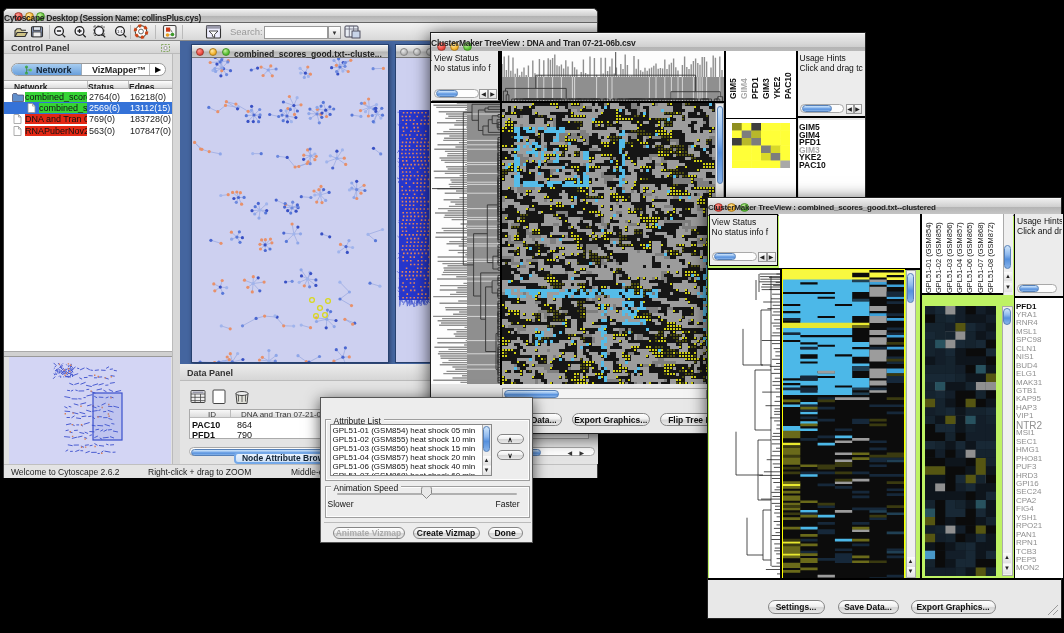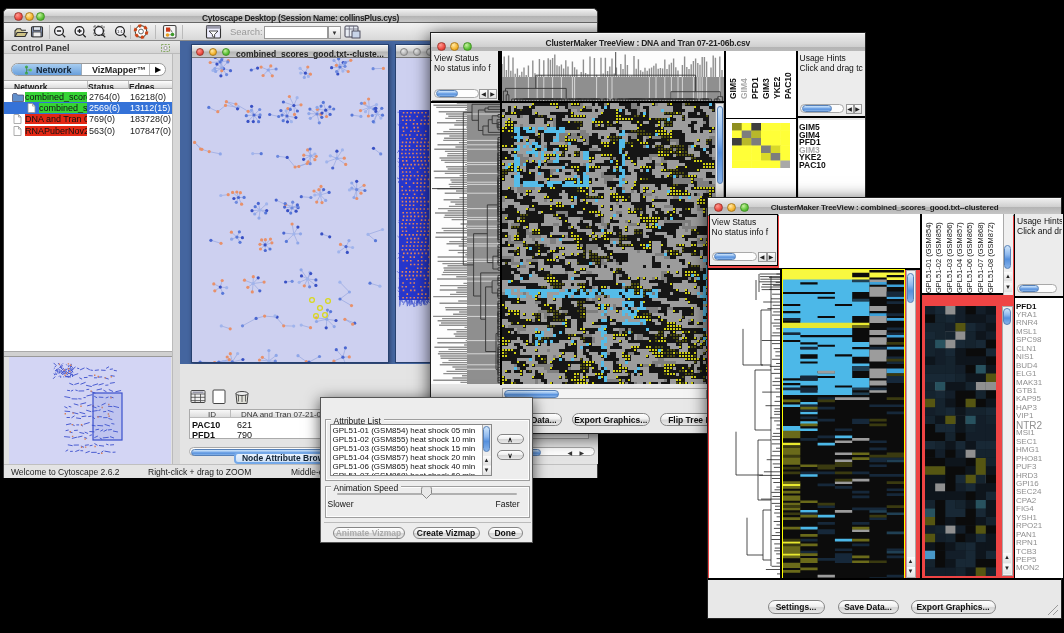--- a/index.html
+++ b/index.html
@@ -2,21 +2,21 @@
 <html><head><meta charset="utf-8"><style>
 *{box-sizing:border-box;margin:0;padding:0}
 html,body{width:1064px;height:633px;background:#000;font-family:"Liberation Sans",sans-serif;overflow:hidden;position:relative}
 .ab{position:absolute}
 .tbar{position:absolute;left:0;right:0;top:0;background:linear-gradient(#ececec,#d0d0d0 48%,#b4b4b4 52%,#c8c8c8);border-bottom:1px solid #666;border-top:1px solid #f8f8f8}
 .lt{position:absolute;width:9px;height:9px;border-radius:50%;top:50%;margin-top:-4.5px}
 .ltr{background:radial-gradient(circle at 35% 30%,#ff9a90,#ee4b42 60%,#b8271f);border:.5px solid #a03b32}
 .lty{background:radial-gradient(circle at 35% 30%,#ffe9a8,#f5b52e 60%,#cd8a12);border:.5px solid #ad7d20}
 .ltg{background:radial-gradient(circle at 35% 30%,#c8f0a0,#5bc236 60%,#3a9a18);border:.5px solid #459428}
 .ltx{background:radial-gradient(circle at 35% 30%,#e8e8e8,#b8b8b8 60%,#909090);border:.5px solid #888}
-.ttl{position:absolute;left:0;right:0;text-align:center;font-weight:bold;color:#222}
+.ttl{position:absolute;left:0;right:0;text-align:left;font-weight:bold;color:#222}
 .pb{position:absolute;background:linear-gradient(#ffffff,#f0f0f0 45%,#d6d6d6 55%,#e8e8e8);border:1px solid #858585;border-radius:9px;font-weight:bold;color:#111;text-align:center}
 .aqtrack{position:absolute;background:#fdfdfd;border:1px solid #a8a8a8;border-radius:6px}
 .aqth{position:absolute;background:linear-gradient(#cfe6fb,#8db8ee 40%,#5590dd 60%,#88b4ea);border:1px solid #5580b8;border-radius:5px}
 .sbtn{position:absolute;background:linear-gradient(#fcfcfc,#e0e0e0);border:1px solid #999;color:#222;text-align:center;font-size:6px;line-height:8px}
 .bl{position:absolute;background:#000}
 .etch{border:1px solid #9e9e9e;box-shadow:inset 0 0 0 1px #fdfdfd}
 </style></head><body>
 <div class="ab" style="left:3px;top:8px;width:595px;height:470px;background:#e4e4e4;border:1px solid #3c3c3c;border-radius:5px 5px 0 0;box-shadow:0 3px 14px rgba(0,0,0,.7)">
     <div class="tbar" style="height:14px;border-radius:5px 5px 0 0">
       <span class="lt ltr" style="left:10px"></span>
@@ -498,41 +498,44 @@
           <span class="lt ltx" style="left:30px;width:8px;height:8px;margin-top:-4px"></span>
         </div>
         <div class="ab" style="left:0;top:13px;width:35px;height:304px"><svg width="35" height="306" xmlns="http://www.w3.org/2000/svg">
             <rect x="3" y="52" width="30.5" height="190" fill="#2636cc"></rect>
             <path fill="#e8885a" d="M6.8 54h1.6v1.6h-1.6zM10.5 54h1.6v1.6h-1.6zM14.2 54h1.6v1.6h-1.6zM17.9 54h1.6v1.6h-1.6zM21.6 54h1.6v1.6h-1.6zM25.3 54h1.6v1.6h-1.6zM29 54h1.6v1.6h-1.6zM5.6 57.7h1.6v1.6h-1.6zM9.3 57.7h1.6v1.6h-1.6zM13 57.7h1.6v1.6h-1.6zM20.4 57.7h1.6v1.6h-1.6zM27.8 57.7h1.6v1.6h-1.6zM31.5 57.7h1.6v1.6h-1.6zM6.2 61.4h1.6v1.6h-1.6zM9.9 61.4h1.6v1.6h-1.6zM13.6 61.4h1.6v1.6h-1.6zM17.3 61.4h1.6v1.6h-1.6zM24.7 61.4h1.6v1.6h-1.6zM28.4 61.4h1.6v1.6h-1.6zM32.1 61.4h1.6v1.6h-1.6zM9.3 65.1h1.6v1.6h-1.6zM16.7 65.1h1.6v1.6h-1.6zM20.4 65.1h1.6v1.6h-1.6zM24.1 65.1h1.6v1.6h-1.6zM27.8 65.1h1.6v1.6h-1.6zM31.5 65.1h1.6v1.6h-1.6zM6.3 68.8h1.6v1.6h-1.6zM10 68.8h1.6v1.6h-1.6zM17.4 68.8h1.6v1.6h-1.6zM21.1 68.8h1.6v1.6h-1.6zM6.8 72.5h1.6v1.6h-1.6zM14.2 72.5h1.6v1.6h-1.6zM17.9 72.5h1.6v1.6h-1.6zM21.6 72.5h1.6v1.6h-1.6zM29 72.5h1.6v1.6h-1.6zM5.6 76.2h1.6v1.6h-1.6zM9.3 76.2h1.6v1.6h-1.6zM13 76.2h1.6v1.6h-1.6zM20.4 76.2h1.6v1.6h-1.6zM24.1 76.2h1.6v1.6h-1.6zM27.8 76.2h1.6v1.6h-1.6zM10.3 79.9h1.6v1.6h-1.6zM14 79.9h1.6v1.6h-1.6zM17.7 79.9h1.6v1.6h-1.6zM25.1 79.9h1.6v1.6h-1.6zM28.8 79.9h1.6v1.6h-1.6zM5.8 83.6h1.6v1.6h-1.6zM9.5 83.6h1.6v1.6h-1.6zM13.2 83.6h1.6v1.6h-1.6zM16.9 83.6h1.6v1.6h-1.6zM20.6 83.6h1.6v1.6h-1.6zM24.3 83.6h1.6v1.6h-1.6zM28 83.6h1.6v1.6h-1.6zM31.7 83.6h1.6v1.6h-1.6zM5.2 87.3h1.6v1.6h-1.6zM8.9 87.3h1.6v1.6h-1.6zM12.6 87.3h1.6v1.6h-1.6zM20 87.3h1.6v1.6h-1.6zM23.7 87.3h1.6v1.6h-1.6zM27.4 87.3h1.6v1.6h-1.6zM31.1 87.3h1.6v1.6h-1.6zM5.5 91h1.6v1.6h-1.6zM9.2 91h1.6v1.6h-1.6zM12.9 91h1.6v1.6h-1.6zM16.6 91h1.6v1.6h-1.6zM20.3 91h1.6v1.6h-1.6zM24 91h1.6v1.6h-1.6zM27.7 91h1.6v1.6h-1.6zM31.4 91h1.6v1.6h-1.6zM5.1 94.7h1.6v1.6h-1.6zM8.8 94.7h1.6v1.6h-1.6zM12.5 94.7h1.6v1.6h-1.6zM16.2 94.7h1.6v1.6h-1.6zM19.9 94.7h1.6v1.6h-1.6zM23.6 94.7h1.6v1.6h-1.6zM27.3 94.7h1.6v1.6h-1.6zM5.9 98.4h1.6v1.6h-1.6zM9.6 98.4h1.6v1.6h-1.6zM13.3 98.4h1.6v1.6h-1.6zM17 98.4h1.6v1.6h-1.6zM20.7 98.4h1.6v1.6h-1.6zM24.4 98.4h1.6v1.6h-1.6zM28.1 98.4h1.6v1.6h-1.6zM31.8 98.4h1.6v1.6h-1.6zM6.1 102.1h1.6v1.6h-1.6zM9.8 102.1h1.6v1.6h-1.6zM17.2 102.1h1.6v1.6h-1.6zM20.9 102.1h1.6v1.6h-1.6zM24.6 102.1h1.6v1.6h-1.6zM28.3 102.1h1.6v1.6h-1.6zM32 102.1h1.6v1.6h-1.6zM7 105.8h1.6v1.6h-1.6zM10.7 105.8h1.6v1.6h-1.6zM14.4 105.8h1.6v1.6h-1.6zM18.1 105.8h1.6v1.6h-1.6zM21.8 105.8h1.6v1.6h-1.6zM25.5 105.8h1.6v1.6h-1.6zM29.2 105.8h1.6v1.6h-1.6zM5.3 109.5h1.6v1.6h-1.6zM9 109.5h1.6v1.6h-1.6zM12.7 109.5h1.6v1.6h-1.6zM16.4 109.5h1.6v1.6h-1.6zM23.8 109.5h1.6v1.6h-1.6zM27.5 109.5h1.6v1.6h-1.6zM31.2 109.5h1.6v1.6h-1.6zM5.9 113.2h1.6v1.6h-1.6zM9.6 113.2h1.6v1.6h-1.6zM13.3 113.2h1.6v1.6h-1.6zM20.7 113.2h1.6v1.6h-1.6zM28.1 113.2h1.6v1.6h-1.6zM31.8 113.2h1.6v1.6h-1.6zM6.6 116.9h1.6v1.6h-1.6zM10.3 116.9h1.6v1.6h-1.6zM14 116.9h1.6v1.6h-1.6zM17.7 116.9h1.6v1.6h-1.6zM21.4 116.9h1.6v1.6h-1.6zM25.1 116.9h1.6v1.6h-1.6zM28.8 116.9h1.6v1.6h-1.6zM5.8 120.6h1.6v1.6h-1.6zM9.5 120.6h1.6v1.6h-1.6zM13.2 120.6h1.6v1.6h-1.6zM20.6 120.6h1.6v1.6h-1.6zM24.3 120.6h1.6v1.6h-1.6zM28 120.6h1.6v1.6h-1.6zM31.7 120.6h1.6v1.6h-1.6zM9.4 124.3h1.6v1.6h-1.6zM16.8 124.3h1.6v1.6h-1.6zM20.5 124.3h1.6v1.6h-1.6zM24.2 124.3h1.6v1.6h-1.6zM27.9 124.3h1.6v1.6h-1.6zM5.4 128h1.6v1.6h-1.6zM12.8 128h1.6v1.6h-1.6zM20.2 128h1.6v1.6h-1.6zM23.9 128h1.6v1.6h-1.6zM27.6 128h1.6v1.6h-1.6zM31.3 128h1.6v1.6h-1.6zM5.5 131.7h1.6v1.6h-1.6zM9.2 131.7h1.6v1.6h-1.6zM12.9 131.7h1.6v1.6h-1.6zM16.6 131.7h1.6v1.6h-1.6zM20.3 131.7h1.6v1.6h-1.6zM24 131.7h1.6v1.6h-1.6zM27.7 131.7h1.6v1.6h-1.6zM6.7 135.4h1.6v1.6h-1.6zM10.4 135.4h1.6v1.6h-1.6zM17.8 135.4h1.6v1.6h-1.6zM25.2 135.4h1.6v1.6h-1.6zM5.2 139.1h1.6v1.6h-1.6zM8.9 139.1h1.6v1.6h-1.6zM12.6 139.1h1.6v1.6h-1.6zM16.3 139.1h1.6v1.6h-1.6zM20 139.1h1.6v1.6h-1.6zM23.7 139.1h1.6v1.6h-1.6zM27.4 139.1h1.6v1.6h-1.6zM5.7 142.8h1.6v1.6h-1.6zM9.4 142.8h1.6v1.6h-1.6zM13.1 142.8h1.6v1.6h-1.6zM16.8 142.8h1.6v1.6h-1.6zM20.5 142.8h1.6v1.6h-1.6zM24.2 142.8h1.6v1.6h-1.6zM27.9 142.8h1.6v1.6h-1.6zM31.6 142.8h1.6v1.6h-1.6zM5.7 146.5h1.6v1.6h-1.6zM9.4 146.5h1.6v1.6h-1.6zM13.1 146.5h1.6v1.6h-1.6zM16.8 146.5h1.6v1.6h-1.6zM24.2 146.5h1.6v1.6h-1.6zM27.9 146.5h1.6v1.6h-1.6zM8.9 150.2h1.6v1.6h-1.6zM12.6 150.2h1.6v1.6h-1.6zM16.3 150.2h1.6v1.6h-1.6zM20 150.2h1.6v1.6h-1.6zM23.7 150.2h1.6v1.6h-1.6zM27.4 150.2h1.6v1.6h-1.6zM31.1 150.2h1.6v1.6h-1.6zM6.4 153.9h1.6v1.6h-1.6zM10.1 153.9h1.6v1.6h-1.6zM13.8 153.9h1.6v1.6h-1.6zM17.5 153.9h1.6v1.6h-1.6zM21.2 153.9h1.6v1.6h-1.6zM24.9 153.9h1.6v1.6h-1.6zM28.6 153.9h1.6v1.6h-1.6zM6.9 157.6h1.6v1.6h-1.6zM10.6 157.6h1.6v1.6h-1.6zM14.3 157.6h1.6v1.6h-1.6zM18 157.6h1.6v1.6h-1.6zM21.7 157.6h1.6v1.6h-1.6zM25.4 157.6h1.6v1.6h-1.6zM29.1 157.6h1.6v1.6h-1.6zM6.3 161.3h1.6v1.6h-1.6zM10 161.3h1.6v1.6h-1.6zM13.7 161.3h1.6v1.6h-1.6zM17.4 161.3h1.6v1.6h-1.6zM24.8 161.3h1.6v1.6h-1.6zM28.5 161.3h1.6v1.6h-1.6zM32.2 161.3h1.6v1.6h-1.6zM5.4 165h1.6v1.6h-1.6zM9.1 165h1.6v1.6h-1.6zM12.8 165h1.6v1.6h-1.6zM16.5 165h1.6v1.6h-1.6zM20.2 165h1.6v1.6h-1.6zM23.9 165h1.6v1.6h-1.6zM27.6 165h1.6v1.6h-1.6zM31.3 165h1.6v1.6h-1.6zM5.2 168.7h1.6v1.6h-1.6zM8.9 168.7h1.6v1.6h-1.6zM16.3 168.7h1.6v1.6h-1.6zM20 168.7h1.6v1.6h-1.6zM23.7 168.7h1.6v1.6h-1.6zM27.4 168.7h1.6v1.6h-1.6zM31.1 168.7h1.6v1.6h-1.6zM5.9 172.4h1.6v1.6h-1.6zM9.6 172.4h1.6v1.6h-1.6zM20.7 172.4h1.6v1.6h-1.6zM24.4 172.4h1.6v1.6h-1.6zM28.1 172.4h1.6v1.6h-1.6zM31.8 172.4h1.6v1.6h-1.6zM5.2 176.1h1.6v1.6h-1.6zM8.9 176.1h1.6v1.6h-1.6zM12.6 176.1h1.6v1.6h-1.6zM16.3 176.1h1.6v1.6h-1.6zM20 176.1h1.6v1.6h-1.6zM23.7 176.1h1.6v1.6h-1.6zM27.4 176.1h1.6v1.6h-1.6zM31.1 176.1h1.6v1.6h-1.6zM10.5 179.8h1.6v1.6h-1.6zM14.2 179.8h1.6v1.6h-1.6zM17.9 179.8h1.6v1.6h-1.6zM21.6 179.8h1.6v1.6h-1.6zM29 179.8h1.6v1.6h-1.6zM10.4 183.5h1.6v1.6h-1.6zM14.1 183.5h1.6v1.6h-1.6zM17.8 183.5h1.6v1.6h-1.6zM21.5 183.5h1.6v1.6h-1.6zM25.2 183.5h1.6v1.6h-1.6zM28.9 183.5h1.6v1.6h-1.6zM6 187.2h1.6v1.6h-1.6zM9.7 187.2h1.6v1.6h-1.6zM13.4 187.2h1.6v1.6h-1.6zM17.1 187.2h1.6v1.6h-1.6zM20.8 187.2h1.6v1.6h-1.6zM24.5 187.2h1.6v1.6h-1.6zM28.2 187.2h1.6v1.6h-1.6zM31.9 187.2h1.6v1.6h-1.6zM5.6 190.9h1.6v1.6h-1.6zM9.3 190.9h1.6v1.6h-1.6zM13 190.9h1.6v1.6h-1.6zM16.7 190.9h1.6v1.6h-1.6zM20.4 190.9h1.6v1.6h-1.6zM24.1 190.9h1.6v1.6h-1.6zM27.8 190.9h1.6v1.6h-1.6zM31.5 190.9h1.6v1.6h-1.6zM7 194.6h1.6v1.6h-1.6zM10.7 194.6h1.6v1.6h-1.6zM14.4 194.6h1.6v1.6h-1.6zM18.1 194.6h1.6v1.6h-1.6zM21.8 194.6h1.6v1.6h-1.6zM25.5 194.6h1.6v1.6h-1.6zM29.2 194.6h1.6v1.6h-1.6zM6.3 198.3h1.6v1.6h-1.6zM13.7 198.3h1.6v1.6h-1.6zM17.4 198.3h1.6v1.6h-1.6zM24.8 198.3h1.6v1.6h-1.6zM32.2 198.3h1.6v1.6h-1.6zM6.6 202h1.6v1.6h-1.6zM10.3 202h1.6v1.6h-1.6zM14 202h1.6v1.6h-1.6zM21.4 202h1.6v1.6h-1.6zM25.1 202h1.6v1.6h-1.6zM28.8 202h1.6v1.6h-1.6zM14 205.7h1.6v1.6h-1.6zM17.7 205.7h1.6v1.6h-1.6zM21.4 205.7h1.6v1.6h-1.6zM25.1 205.7h1.6v1.6h-1.6zM32.5 205.7h1.6v1.6h-1.6zM9.8 209.4h1.6v1.6h-1.6zM20.9 209.4h1.6v1.6h-1.6zM24.6 209.4h1.6v1.6h-1.6zM28.3 209.4h1.6v1.6h-1.6zM32 209.4h1.6v1.6h-1.6zM5.6 213.1h1.6v1.6h-1.6zM9.3 213.1h1.6v1.6h-1.6zM13 213.1h1.6v1.6h-1.6zM16.7 213.1h1.6v1.6h-1.6zM20.4 213.1h1.6v1.6h-1.6zM24.1 213.1h1.6v1.6h-1.6zM31.5 213.1h1.6v1.6h-1.6zM5.3 216.8h1.6v1.6h-1.6zM9 216.8h1.6v1.6h-1.6zM12.7 216.8h1.6v1.6h-1.6zM16.4 216.8h1.6v1.6h-1.6zM20.1 216.8h1.6v1.6h-1.6zM23.8 216.8h1.6v1.6h-1.6zM27.5 216.8h1.6v1.6h-1.6zM31.2 216.8h1.6v1.6h-1.6zM10.1 220.5h1.6v1.6h-1.6zM13.8 220.5h1.6v1.6h-1.6zM17.5 220.5h1.6v1.6h-1.6zM28.6 220.5h1.6v1.6h-1.6zM6.3 224.2h1.6v1.6h-1.6zM13.7 224.2h1.6v1.6h-1.6zM17.4 224.2h1.6v1.6h-1.6zM28.5 224.2h1.6v1.6h-1.6zM32.2 224.2h1.6v1.6h-1.6zM5.6 227.9h1.6v1.6h-1.6zM9.3 227.9h1.6v1.6h-1.6zM16.7 227.9h1.6v1.6h-1.6zM24.1 227.9h1.6v1.6h-1.6zM27.8 227.9h1.6v1.6h-1.6zM31.5 227.9h1.6v1.6h-1.6zM6.7 231.6h1.6v1.6h-1.6zM14.1 231.6h1.6v1.6h-1.6zM17.8 231.6h1.6v1.6h-1.6zM25.2 231.6h1.6v1.6h-1.6zM10.5 235.3h1.6v1.6h-1.6zM21.6 235.3h1.6v1.6h-1.6zM25.3 235.3h1.6v1.6h-1.6zM29 235.3h1.6v1.6h-1.6zM6.3 239h1.6v1.6h-1.6zM10 239h1.6v1.6h-1.6zM13.7 239h1.6v1.6h-1.6zM17.4 239h1.6v1.6h-1.6zM21.1 239h1.6v1.6h-1.6zM24.8 239h1.6v1.6h-1.6zM28.5 239h1.6v1.6h-1.6zM32.2 239h1.6v1.6h-1.6z"></path>
             <path stroke="#3a4fd0" stroke-width="0.7" fill="none" d="M9.5 242l-2.5 5M5.1 136.6l-2 -2M13.5 242l-2.3 6.3M5.8 142.8l-2 -1.1M5.7 242l1.8 2.5M4.5 108.9l-2 -0.5M27.8 242l2.2 5.2M5.7 65l-2 0.3M21.6 242l-2 3.8M3.9 194.2l-2 1.7M21.8 242l-0.3 3.1M6.6 78.6l-2 -1.5M25.3 242l-0.9 4.1M6.2 99.1l-2 0.6M10.6 242l0.6 5.6M4.1 230.8l-2 -1.9M28.8 242l2.3 3M5.4 87.8l-2 -0.4M22.7 242l1.7 6M4 125.3l-2 -1M22.5 242l-2.6 6.4M3 120.6l-2 -0.7M14.8 242l2 4.1M5.2 84.8l-2 -0.1M33.1 242l-2.6 4.9M3.1 93l-2 1.7M31.9 242l-0.6 3.4M5.9 197.8l-2 -0.3M15.3 242l0.8 4.7M3.6 67.9l-2 -1.7M31.1 242l2.8 2.8M4.3 163.4l-2 1.1M22.8 242l0.9 3.6M4.7 233.2l-2 -1M10.5 242l2.5 2.6M5.4 62.5l-2 0.7M23.1 242l-1.9 2.1M3.5 54.2l-2 -0M13.6 242l0.1 6.1M4 122.7l-2 1M29.6 242l1.4 2.6M6.6 115.7l-2 -0.3M19 242l-1.4 6.9M5.5 146.3l-2 0M4.7 242l2.2 2.8M3.6 198.9l-2 1.6M23.6 242l-2.3 5.7M3 215.2l-2 -2M4.4 242l-0.8 6.6M3.7 234.5l-2 -1.9M27.5 242l1.3 5.3M3.9 99.2l-2 1.7M12.8 242l2 4.9M3.5 179.9l-2 -1.8M9.8 242l0.1 2.2M4.6 218.6l-2 1.5M26.6 242l-1.1 2.4M4.8 122.1l-2 -0.8M26.9 242l1.4 3.2M4.5 236.7l-2 2M26.7 242l1.4 4.7M6.2 80.6l-2 1.7M3.7 242l0.2 5.2M5.8 53.8l-2 -0.7M26.1 242l-0.7 5.7M4.2 91l-2 1.9M15.8 242l2.8 6.9M3.6 105.2l-2 -1.8M10.1 242l2.1 4.1M6.6 139.1l-2 1M20.7 242l0 5.2M4.6 164.5l-2 -1.8M23.2 242l-2.2 3.5M6.4 227.9l-2 -0.4M28.4 242l-1 4.3M3.9 231.3l-2 -1.5M26.5 242l-2.3 2.5M4.8 111.7l-2 -1.5M13.9 242l1.6 4.3M4.9 214l-2 -1.6"></path>
           </svg></div>
       </div>
     </div>
     <div class="ab" style="left:176px;top:355px;width:418px;height:100px;background:#e4e4e4">
+      <div class="ab" style="left:0;top:0;width:100%;height:17px;background:linear-gradient(#ececec,#d6d6d6);border-bottom:1px solid #bbb">
+        <div class="ab" style="left:7px;top:4px;font-size:9px;font-weight:bold;color:#333">Data Panel</div>
+      </div>
       <svg class="ab" style="left:10px;top:24px" width="75" height="18" xmlns="http://www.w3.org/2000/svg">
 <g stroke="#444" stroke-width="1">
 <rect x="1" y="2.5" width="14" height="12" rx="1" fill="#f0f0f0"></rect>
           <path d="M1 6h14M1 9.3h14M1 12.6h14M5 6v8.5M10.5 6v8.5" stroke-width="0.8"></path>
           <rect x="2.5" y="3.5" width="11" height="1.8" fill="#99a" stroke="none"></rect>
 <rect x="23" y="2" width="12" height="13.5" rx="1" fill="#fff"></rect>
 <g transform="translate(44,0)">
             <path d="M2 5.5h12l-1 10h-10z" fill="#e0e0d8"></path>
             <ellipse cx="8" cy="5.5" rx="6" ry="2" fill="#eee"></ellipse>
             <path d="M4.5 7v6.5M8 7v7M11.5 7v6.5" stroke-width="0.8"></path>
           </g>
 </g>
       </svg>
       <div class="ab" style="left:9px;top:45px;width:400px;height:30px;background:#fff;border:1px solid #aaa">
         <div class="ab" style="left:0;top:0;width:100%;height:8px;background:linear-gradient(#f8f8f8,#ddd);border-bottom:1px solid #bbb">
           <div class="ab" style="left:18px;top:0;font-size:8px;color:#333">ID</div>
           <div class="ab" style="left:51px;top:0;font-size:8px;color:#333">DNA and Tran 07-21-06b</div>
           <div class="ab" style="left:40px;top:0;width:1px;height:8px;background:#bbb"></div>
         </div>
         <div class="ab" style="left:2px;top:10px;font-size:9px;font-weight:bold;color:#111">PAC10</div>
-        <div class="ab" style="left:47px;top:10px;font-size:9px;color:#111">621</div>
+        <div class="ab" style="left:47px;top:10px;font-size:9px;color:#111">864</div>
         <div class="ab" style="left:2px;top:20px;font-size:9px;font-weight:bold;color:#111">PFD1</div>
         <div class="ab" style="left:47px;top:20px;font-size:9px;color:#111">790</div>
       </div>
       <div class="aqtrack" style="left:9px;top:83px;width:406px;height:9px">
         <div class="aqth" style="left:1px;top:0.5px;width:350px;height:7px"></div>
         <div class="ab" style="right:22px;top:1px;font-size:6px;color:#333">◀</div>
         <div class="ab" style="right:10px;top:1px;font-size:6px;color:#333">▶</div>
       </div>
     </div>
     <div class="ab" style="left:230px;top:443px;width:103px;height:12px;background:linear-gradient(#eaf3fd,#cfe2f8);border:2px solid #74a8e8;border-radius:4px;font-size:8.5px;font-weight:bold;color:#123;text-align:center;line-height:9px">Node Attribute Brows</div>
@@ -693,21 +696,21 @@
     <svg class="ab" style="left:99px;top:89px" width="13" height="13" xmlns="http://www.w3.org/2000/svg">
       <path d="M1.5 2.5a5 5 0 0110 0v4l-5 5-5-5z" fill="#e8e8e8" stroke="#888" stroke-width="1"></path>
     </svg>
     <div class="ab" style="left:7px;top:101px;font-size:8.5px;color:#111">Slower</div>
     <div class="ab" style="left:175px;top:101px;font-size:8.5px;color:#111">Faster</div>
     <div class="ab" style="left:3px;top:124px;width:207px;height:1px;background:#bbb"></div>
     <div class="pb" style="white-space:nowrap;left:12px;top:129px;width:72px;height:12px;font-size:8.5px;line-height:11px;color:#aaa">Animate Vizmap</div>
     <div class="pb" style="white-space:nowrap;left:92px;top:129px;width:67px;height:12px;font-size:8.5px;line-height:11px">Create Vizmap</div>
     <div class="pb" style="white-space:nowrap;left:167px;top:129px;width:35px;height:12px;font-size:8.5px;line-height:11px">Done</div>
   </div>
-<div class="ab" style="left:707px;top:197px;width:355px;height:422px;background:#ef4444;border:1px solid #222;box-shadow:0 3px 16px rgba(0,0,0,.75)">
+<div class="ab" style="left:707px;top:197px;width:355px;height:422px;background:#bef264;border:1px solid #222;box-shadow:0 3px 16px rgba(0,0,0,.75)">
     <div class="tbar" style="height:18px">
       <span class="lt ltr" style="left:6px"></span>
       <span class="lt lty" style="left:19px"></span>
       <span class="lt ltg" style="left:32px"></span>
       <div class="ttl" style="top:4px;font-size:8px;letter-spacing:-0.2px;white-space:nowrap;overflow:hidden">ClusterMaker TreeView : combined_scores_good.txt--clustered</div>
     </div>
     <div class="ab" style="left:0.5px;top:15.5px;width:69px;height:52px;background:#ececec;border:1px solid #000">
       <div class="ab" style="left:2px;top:2px;font-size:8.5px;color:#111">View Status</div>
       <div class="ab" style="left:2px;top:12px;font-size:8.5px;color:#111;white-space:nowrap;overflow:hidden;width:64px">No status info f</div>
       <div class="aqtrack" style="left:2px;top:37px;width:45px;height:9px">

